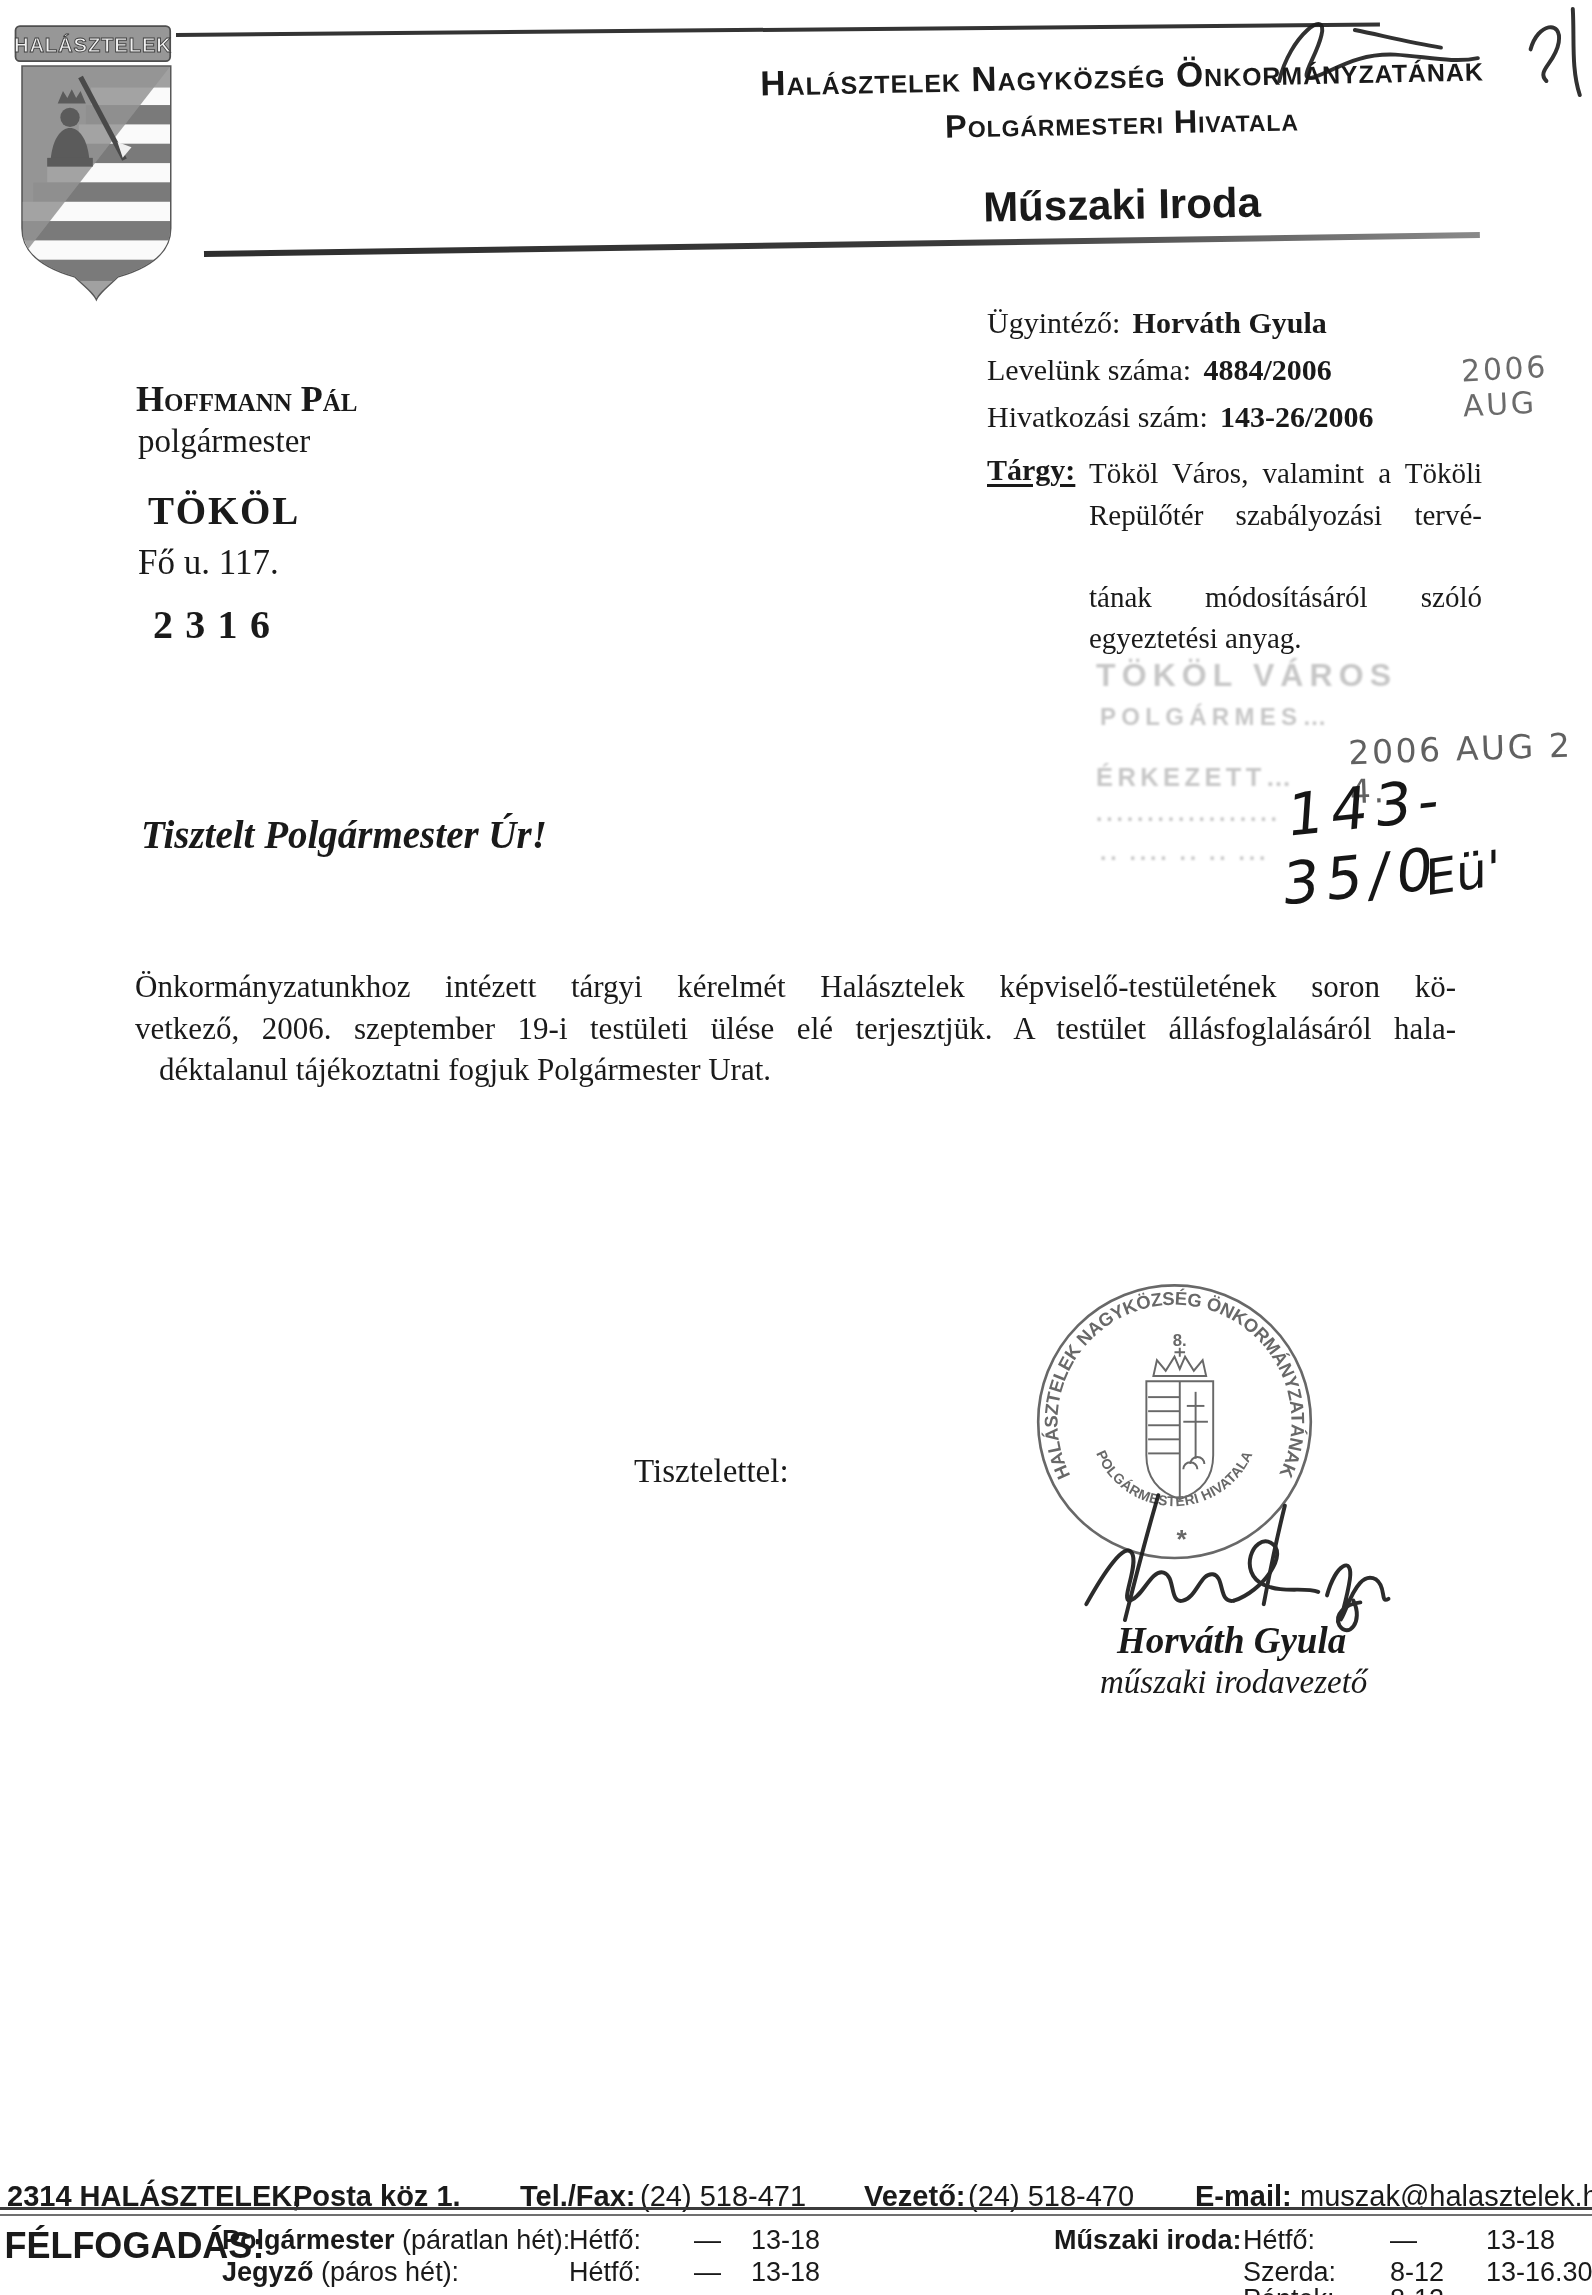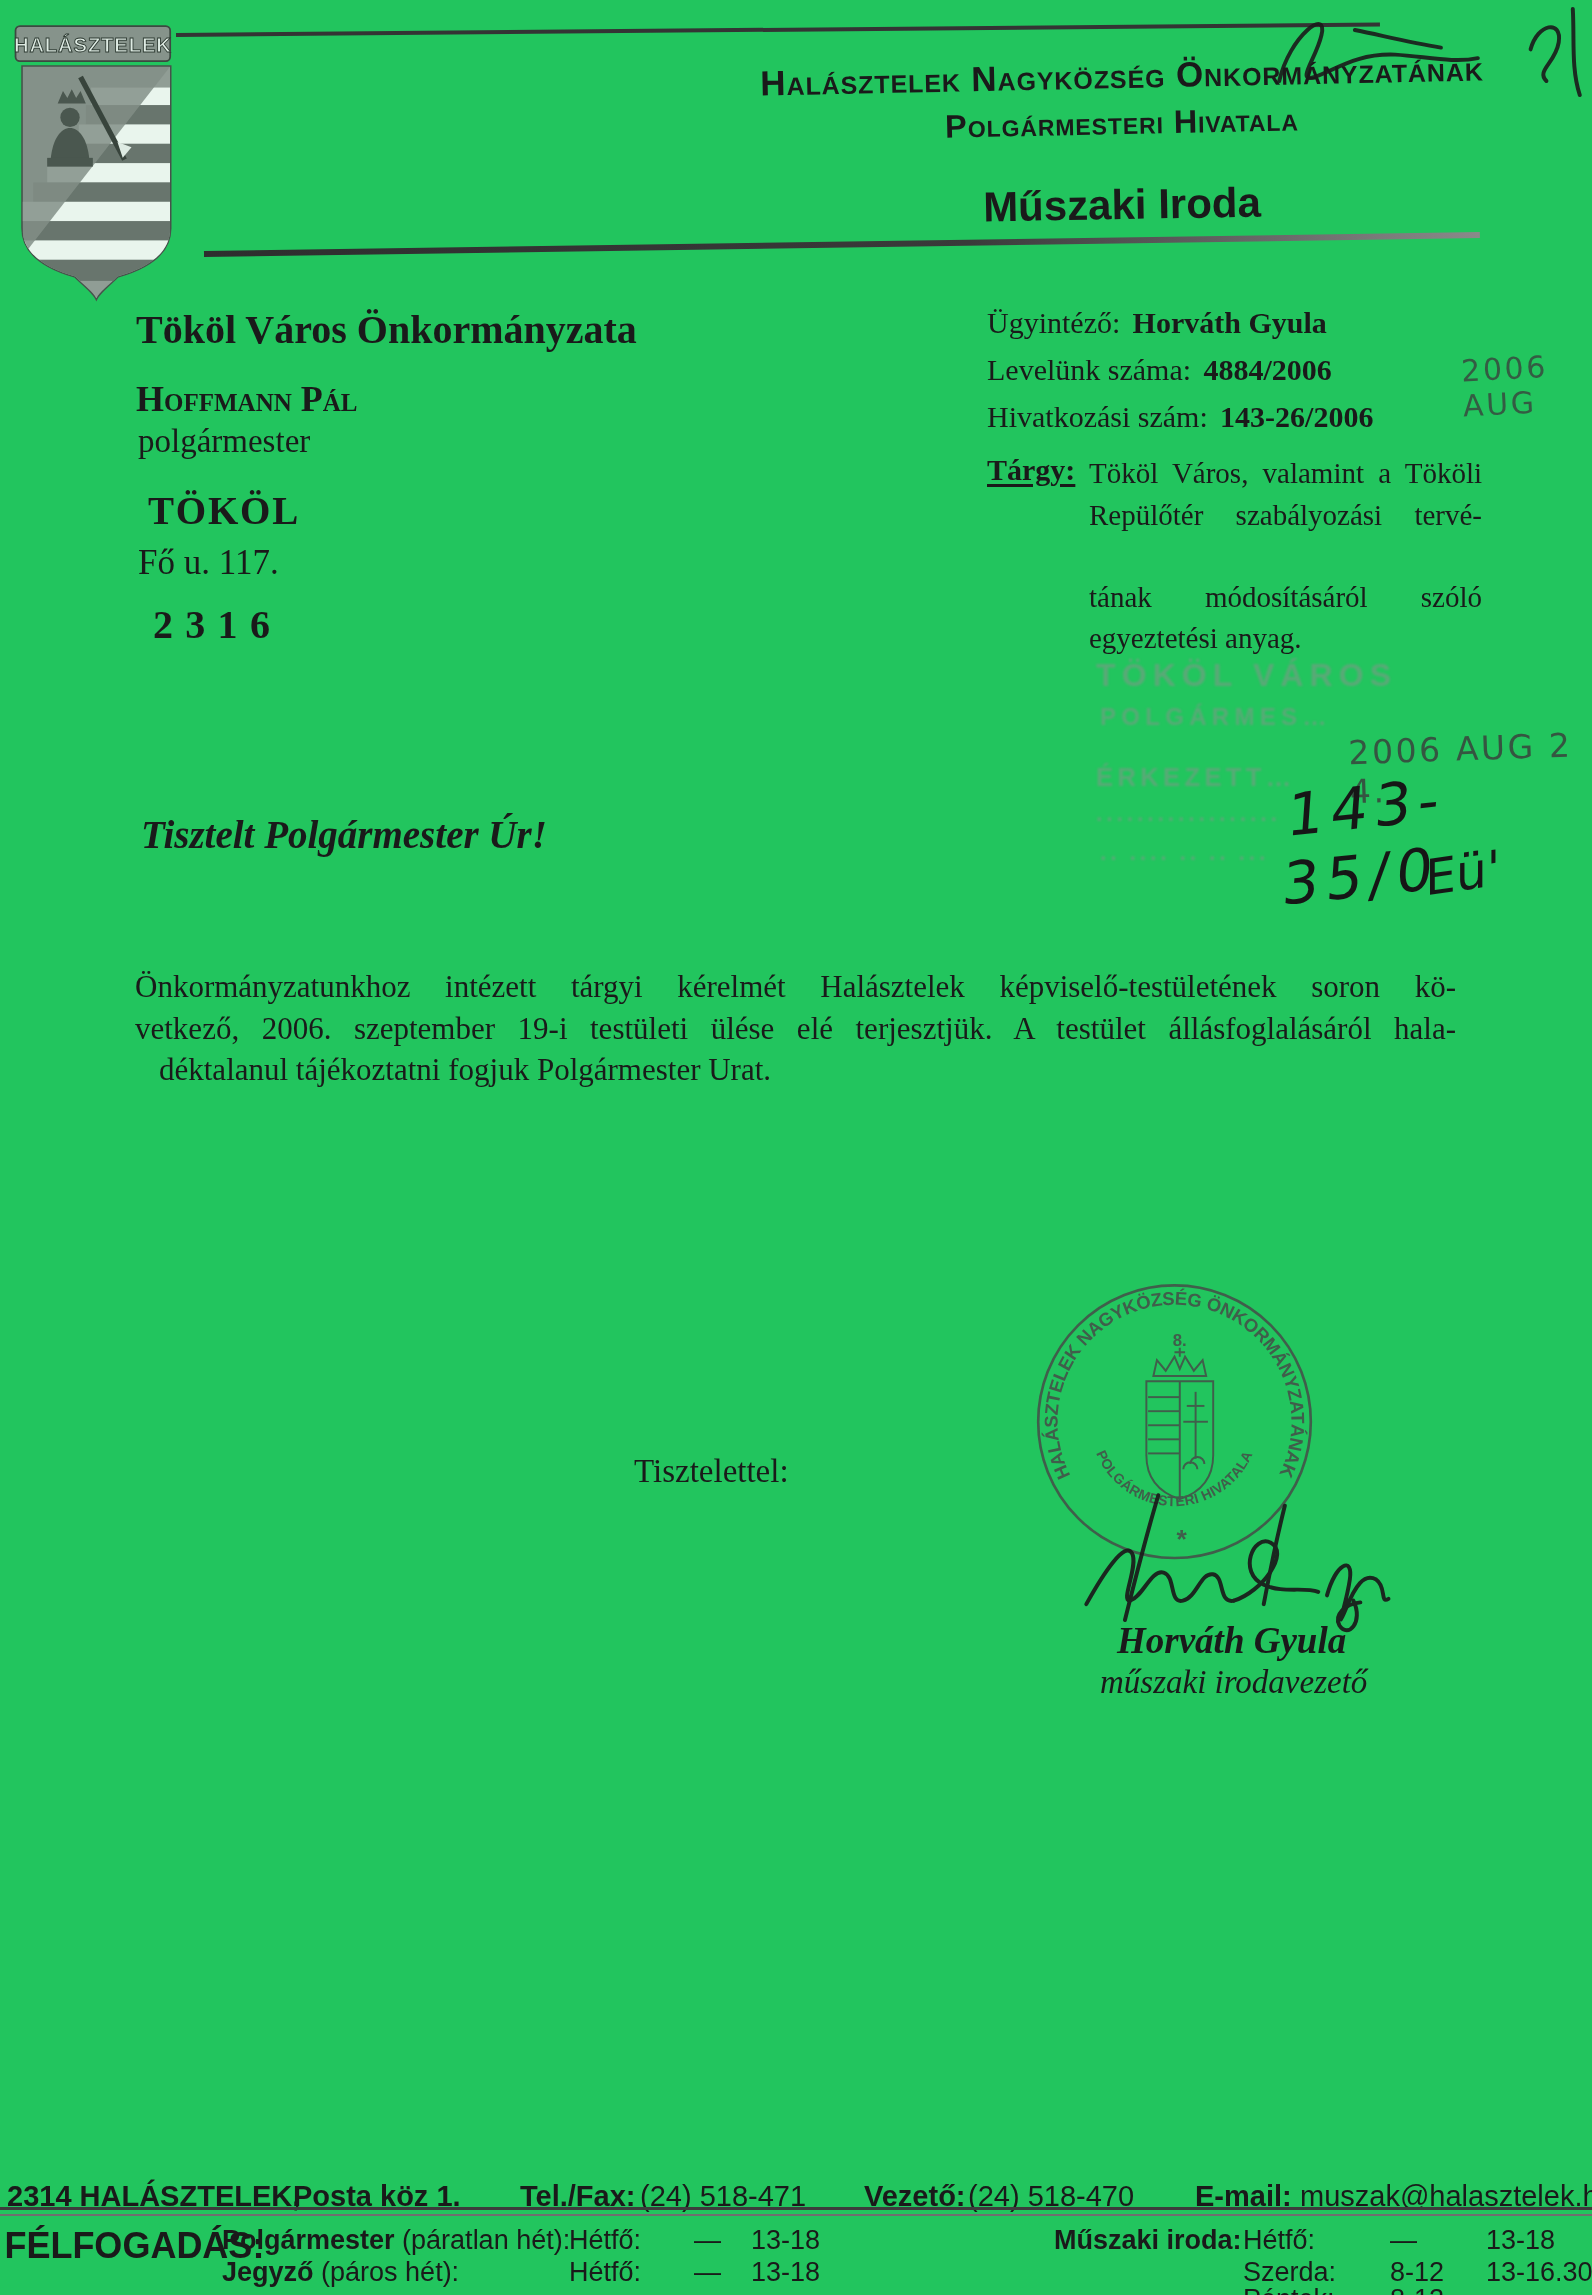--- a/index.html
+++ b/index.html
@@ -1,16 +1,16 @@
 <!DOCTYPE html>
 <html style="font-size:14px"><head>
 <meta charset="utf-8">
 <style>
   html,body{margin:0;padding:0;background:#e8e8e8;}
-  .page{position:relative;width:1593px;height:2295px;background:#22c55e;overflow:hidden;
+  .page{position:relative;width:1593px;height:2295px;background:#ffffff;overflow:hidden;
         font-family:"Liberation Serif",serif;color:#1a1a1a;}
   .abs{position:absolute;}
   .sans{font-family:"Liberation Sans",sans-serif;}
   .b{font-weight:bold;}
   .i{font-style:italic;}
   .sc{font-variant:small-caps;}
   
   .rule-a{left:176px;top:32.5px;width:1204px;height:4.4px;background:#343434;transform:rotate(-.5deg);transform-origin:left center;}
   .rule-b{left:204px;top:251px;width:1276px;height:6.1px;background:linear-gradient(90deg,#2e2e2e 0%,#3a3a3a 60%,#8a8a8a 100%);transform:rotate(-.85deg);transform-origin:left center;}
   .org1{left:685px;top:56px;width:874px;text-align:center;font-size:35px;letter-spacing:0.9px;transform:rotate(-1.2deg);}
@@ -110,21 +110,20 @@
     <g fill="none" stroke="#1b1b1b" stroke-width="4.5" stroke-linecap="round" opacity=".9">
       <path d="M64 92 C76 40 120 8 112 40 C106 66 84 92 102 88 C124 82 150 60 196 62 C230 64 262 72 290 66"></path>
       <path d="M150 34 C180 40 212 48 248 54"></path>
       <path d="M350 56 C358 26 386 22 382 48 C378 72 356 80 368 92"></path>
       <path d="M398 10 C400 44 396 78 406 108"></path>
     </g>
   </svg>
 
   <div class="abs rule-b"></div>
 
-  <div class="abs b r-org">Tököl Város Önkormányzata</div>
   <div class="abs b sc r-name">Hoffmann Pál</div>
   <div class="abs r-title">polgármester</div>
   <div class="abs b r-city">TÖKÖL</div>
   <div class="abs r-street">Fő u. 117.</div>
   <div class="abs b r-zip">2316</div>
 
   <div class="abs m-row m-clerk">
     <span>Ügyintéző:</span><span class="m-val">Horváth Gyula</span>
   </div>
   <div class="abs m-row m-letter">

